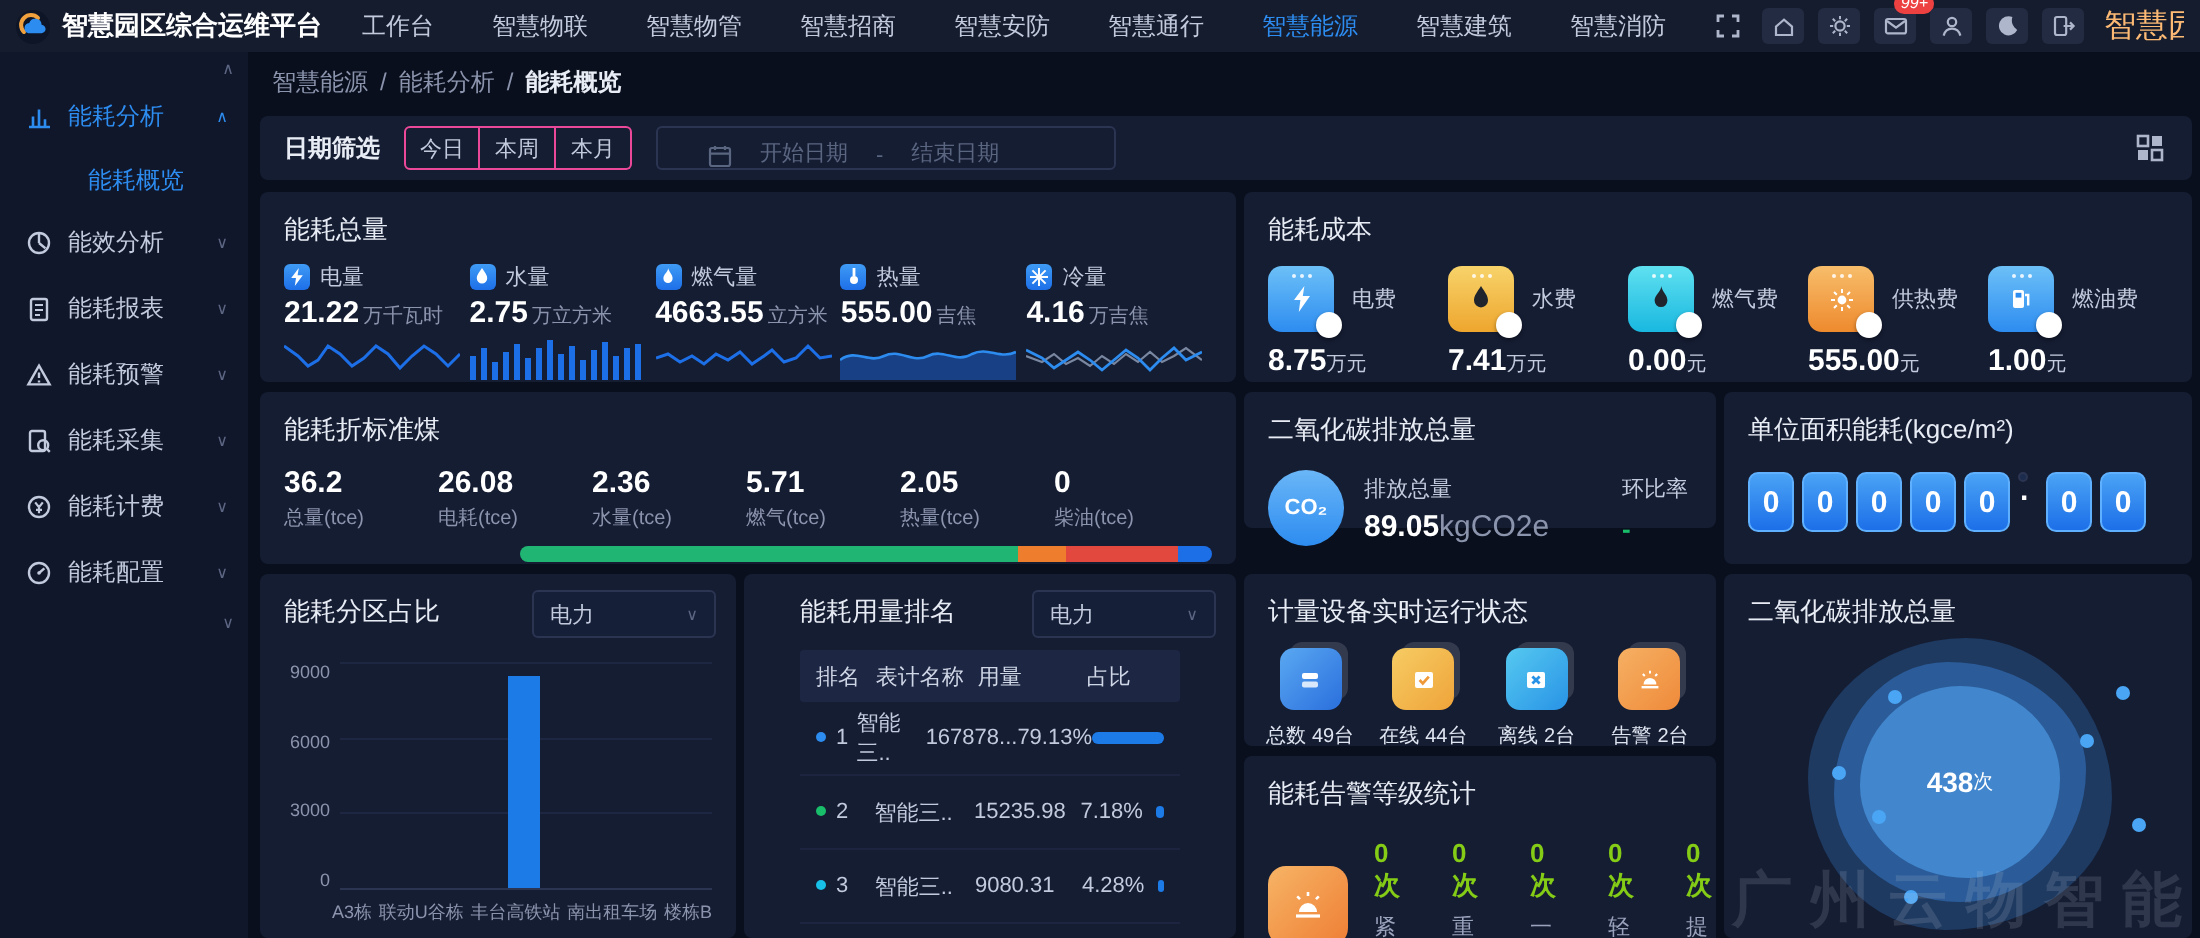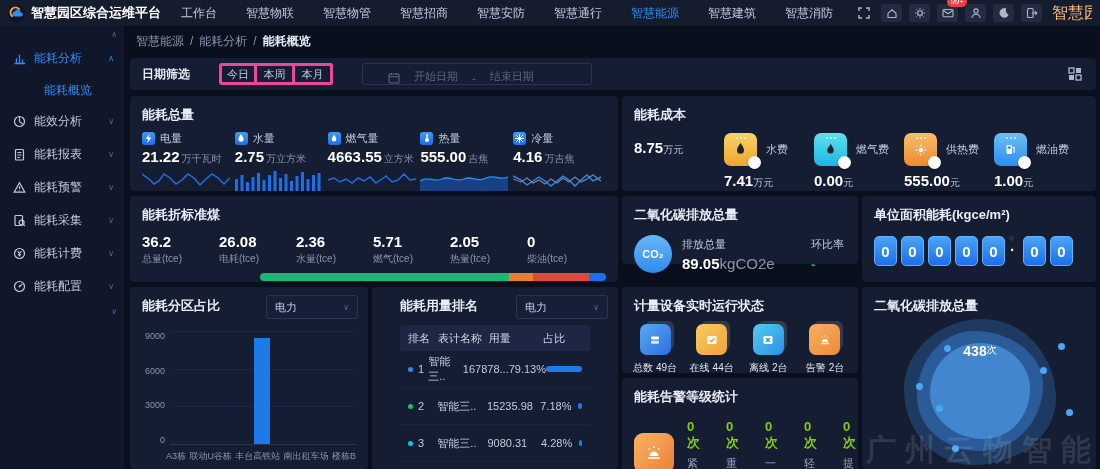--- a/index.html
+++ b/index.html
@@ -27,35 +27,35 @@
 .scroll-ar.bottom{top:282px}
 .side-item{display:flex;align-items:center;height:33px;padding:0 10px 0 13px;font-size:12px;color:#c2cadd;cursor:pointer}
 .side-item .si-ic{width:14px;margin-right:7px;display:flex;align-items:center}
 .side-item .chev{margin-left:auto;font-size:8px;color:#5c6682}
 .side-item.active,.side-item.active .chev{color:#2d8cf0}
 .side-sub{height:30px;display:flex;align-items:center;padding-left:44px;font-size:12px;color:#2d8cf0;cursor:pointer}
 
 .content{flex:1;display:flex;flex-direction:column;min-width:0;padding-left:6px;position:relative}
 .breadcrumb{height:30px;display:flex;align-items:center;gap:6px;font-size:12px;color:#8b94ad;padding-left:6px}
 .bc-last{color:#e8ecf5;font-weight:bold}
-.filtercard{height:32px;background:#151d33;border-radius:4px;display:flex;align-items:center;gap:29px;padding:0 12px;margin:2px 4px 0 0}
+.filtercard{height:32px;background:#151d33;border-radius:4px;display:flex;align-items:center;gap:12px;padding:0 12px;margin:2px 4px 0 0}
 .filter-label{font-size:12px;font-weight:bold;color:#e8ecf5}
 .seg{display:flex}
-.seg .segbtn{width:38px;height:22px;background:transparent;border:3px solid #ec4899;color:#c2cadd;font-size:11px;display:flex;align-items:center;justify-content:center;cursor:pointer}
+.seg .segbtn{width:38px;height:22px;background:transparent;border:1px solid #ec4899;color:#c2cadd;font-size:11px;display:flex;align-items:center;justify-content:center;cursor:pointer}
 .seg .segbtn:first-child{border-radius:3px 0 0 3px}
 .seg .segbtn + .segbtn{border-left:none}
 .seg .segbtn:last-child{border-radius:0 3px 3px 0}
 .daterange{width:230px;height:22px;border:1px solid #2b3552;border-radius:3px;display:flex;align-items:flex-end;gap:14px;padding:0 25px;color:#5a6580;font-size:11px;cursor:pointer}
 .daterange .cal{color:#5a6580;display:flex}
 .spacer{flex:1}
 .grid-ic{color:#aeb6cb;display:flex;cursor:pointer;margin-right:2px}
 .rows{display:flex;flex-direction:column;gap:5px;margin-top:6px;flex:1;min-height:0}
 .row{display:flex;gap:4px}
 .card{background:#151d33;border-radius:4px;padding:10px 12px;position:relative}
-.card-title{font-size:13px;font-weight:bold;color:#e8ecf5}
+.card-title{font-size:13px;font-weight:normal;color:#e8ecf5}
 
 .c-total{width:488px;height:95px}
 .c-cost{width:474px;height:95px}
 .et-wrap{display:flex;margin-top:7px}
 .et-m{width:93px}
 .et-head{display:flex;align-items:center;gap:5px;font-size:11px;color:#c2cadd}
 .mini-ic{width:13px;height:13px;border-radius:3px;background:linear-gradient(180deg,#3f9bf5,#1d6fe8);display:flex;align-items:center;justify-content:center;flex:0 0 13px}
 .et-val{margin-top:2px;font-size:15px;font-weight:bold;color:#fff;white-space:nowrap}
 .et-val .unit{font-size:10px;color:#8b94ad;font-weight:normal;margin-left:2px}
 .spark{display:block;margin-top:1px}
@@ -130,21 +130,21 @@
 .al-ic{width:40px;height:40px;border-radius:9px;background:linear-gradient(135deg,#f7b465,#ee7e35);display:flex;align-items:center;justify-content:center;flex:0 0 40px}
 .al-g{display:flex;flex-direction:column;margin-left:13px}
 .al-v{font-size:13px;font-weight:bold;color:#84cc16}
 .al-l{font-size:11px;color:#9aa3bc;margin-top:4px}
 .al-div{width:1px;height:32px;background:#2a3352;margin-left:13px}
 .blob-area{position:relative;height:148px;margin-top:2px}
 .blob{position:absolute}
 .b1{width:152px;height:146px;background:#1e3a61;border-radius:52% 48% 55% 45%/48% 55% 45% 52%;left:30px;top:2px}
 .b2{width:126px;height:120px;background:#2b5c99;border-radius:45% 55% 50% 50%/55% 45% 55% 45%;left:43px;top:14px}
 .b3{width:100px;height:96px;background:#4287cd;border-radius:50% 50% 46% 54%/52% 48% 52% 48%;left:56px;top:26px}
-.blob-txt{position:absolute;left:56px;top:26px;width:100px;height:96px;display:flex;justify-content:center;color:#fff;font-weight:bold;font-size:14px}
+.blob-txt{position:absolute;left:56px;top:26px;width:100px;height:96px;display:flex;align-items:center;justify-content:center;color:#fff;font-weight:bold;font-size:14px}
 .blob-txt .unit{font-size:10px;font-weight:normal}
 .bd{position:absolute;width:7px;height:7px;border-radius:50%;background:#4aa6f5}
 .wm{position:absolute;right:0;bottom:-2px;font-size:30px;font-weight:bold;letter-spacing:9px;color:rgba(200,208,222,.15);pointer-events:none;white-space:nowrap}
 svg{display:block}
 </style>
 </head>
 <body>
 
 <div id="app">
 
@@ -428,20 +428,34 @@
                     <polyline points="0,9 8,13 14,18 20,14 26,10 32,14 38,19 44,14 50,9 56,13 62,19 68,13 74,8 80,14 88,10" fill="none" stroke="#2d8cf0" stroke-width="1.4"></polyline>
                   </svg>
               </div>
             </div>
           </section>
 
           <section class="card c-cost">
             <h3 class="card-title">能耗成本</h3>
             <div class="ec-wrap">
               <div class="ec-m">
+                <div class="ec-row">
+                  <span class="ec-ic c-blue">
+                      <span class="dots">
+                        <i></i>
+                        <i></i>
+                        <i></i>
+                      </span>
+                      <svg width="10" height="13" viewBox="0 0 10 13">
+                        <polygon points="6.2,0 1,7 4.2,7 3.4,13 9,5 5.4,5" fill="#fff"></polygon>
+                      </svg>
+                      <i class="ec-badge"></i>
+                    </span>
+                  <span class="ec-label">电费</span>
+                </div>
                 <div class="ec-val"><span>8.75</span><span class="unit">万元</span></div>
               </div>
               <div class="ec-m">
                 <div class="ec-row">
                   <span class="ec-ic c-yellow">
                       <span class="dots">
                         <i></i>
                         <i></i>
                         <i></i>
                       </span>

